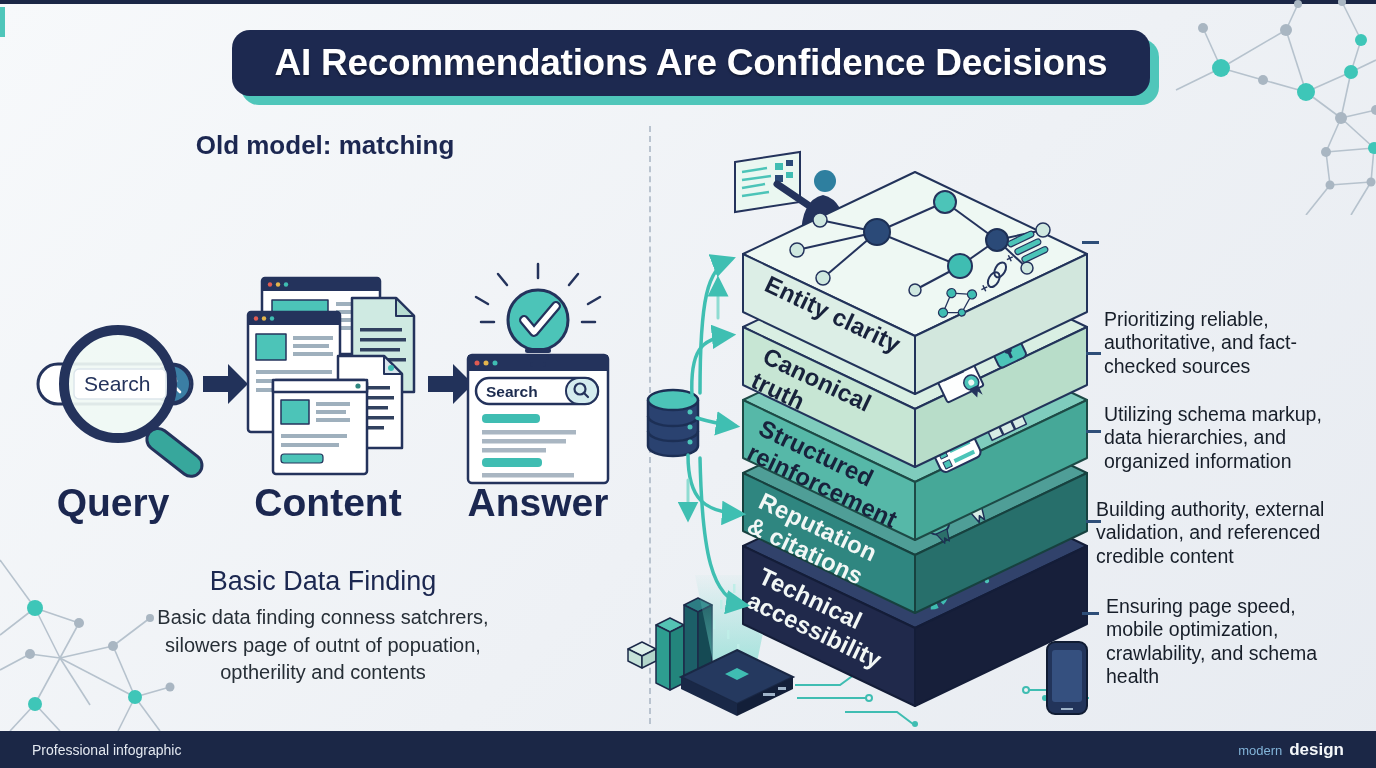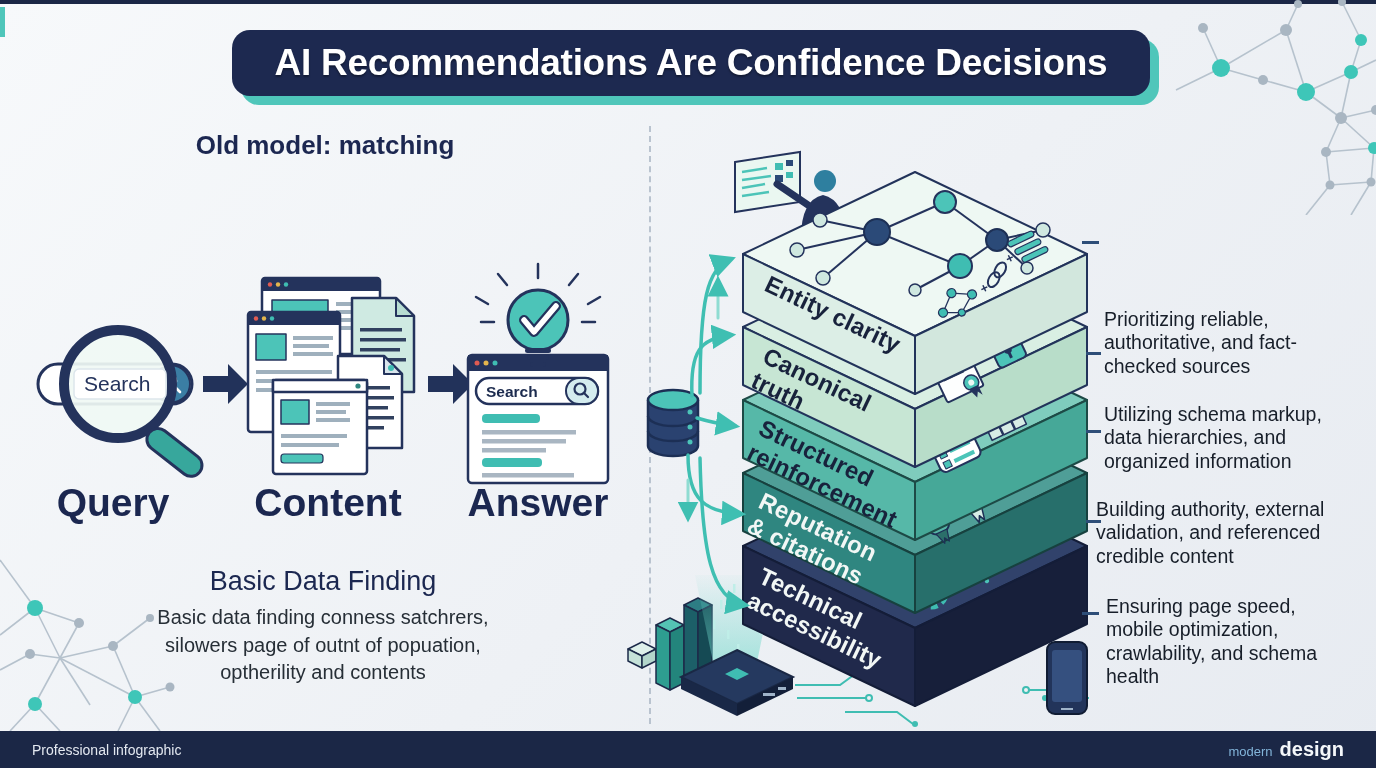--- a/index.html
+++ b/index.html
@@ -17,21 +17,21 @@
   .divider{left:649px;top:126px;height:598px;width:0;border-left:2px dashed #b9c3cf;}
   .step-label{font-size:39px;font-weight:700;color:#1b2750;text-align:center;width:160px;}
   .subheading{font-size:27px;font-weight:400;color:#1b2750;text-align:center;width:440px;}
   .body-copy{width:460px;text-align:center;font-size:20px;line-height:1.38;color:#262e36;}
   .annotation{font-size:19.5px;line-height:1.2;color:#171e29;}
   .conn{height:2.5px;background:#2e4e78;}
   footer{position:absolute;left:0;top:731px;width:1376px;height:37px;background:#1b2746;
     display:flex;align-items:center;justify-content:space-between;padding:0 32px;box-sizing:border-box;}
   .footer-left{color:#e3e8f0;font-size:14px;}
   .brand-accent{color:#82b4d9;font-size:13px;}
-  .brand-rest{color:#f4f7fa;font-size:20px;font-weight:700;margin-left:7px;}
+  .brand-rest{color:#f4f7fa;font-size:17px;font-weight:700;margin-left:7px;}
   svg text{font-family:"Liberation Sans",sans-serif;}
   .layer-label{font-weight:700;font-size:24px;fill:#18223c;letter-spacing:0.2px;}
   .layer-label.light{fill:#f2f7f5;}
 </style>
 </head>
 <body>
 
 <div id="canvas">
 
   <div class="abs top-edge"></div>

